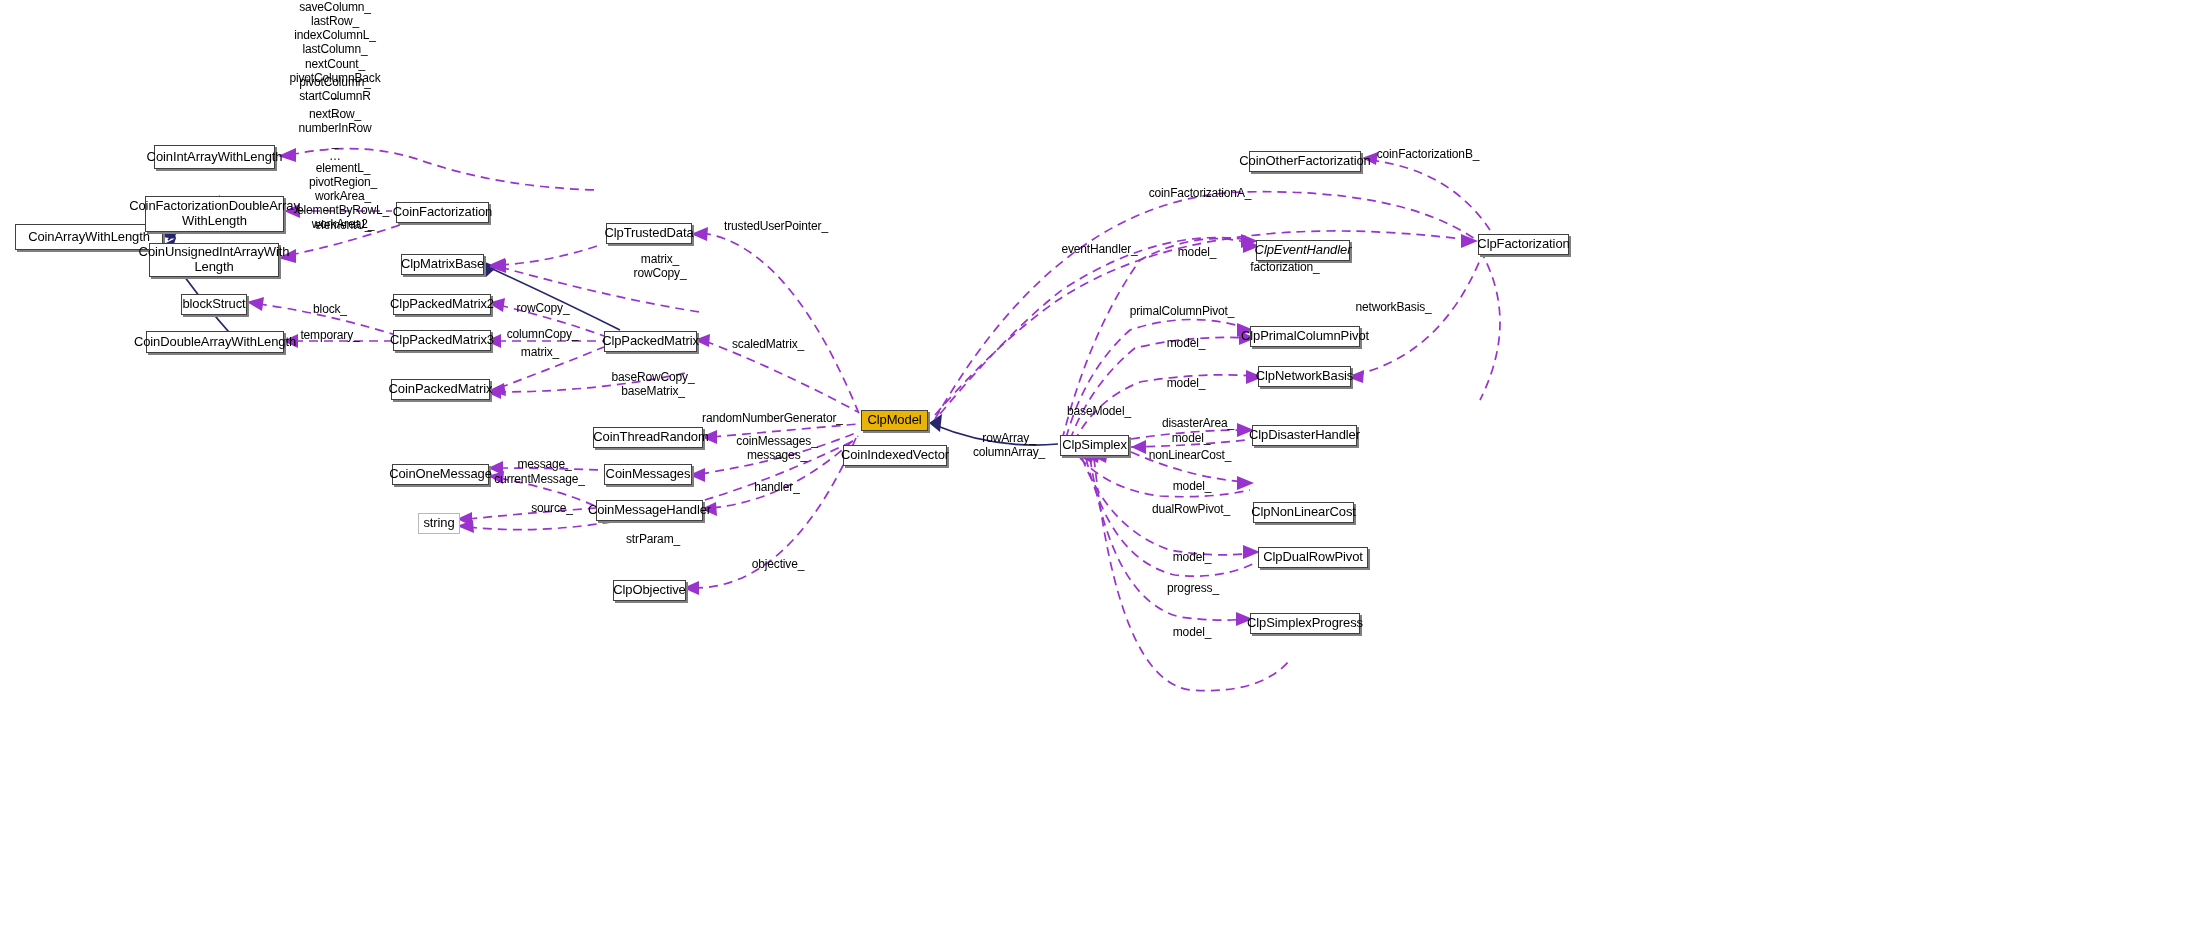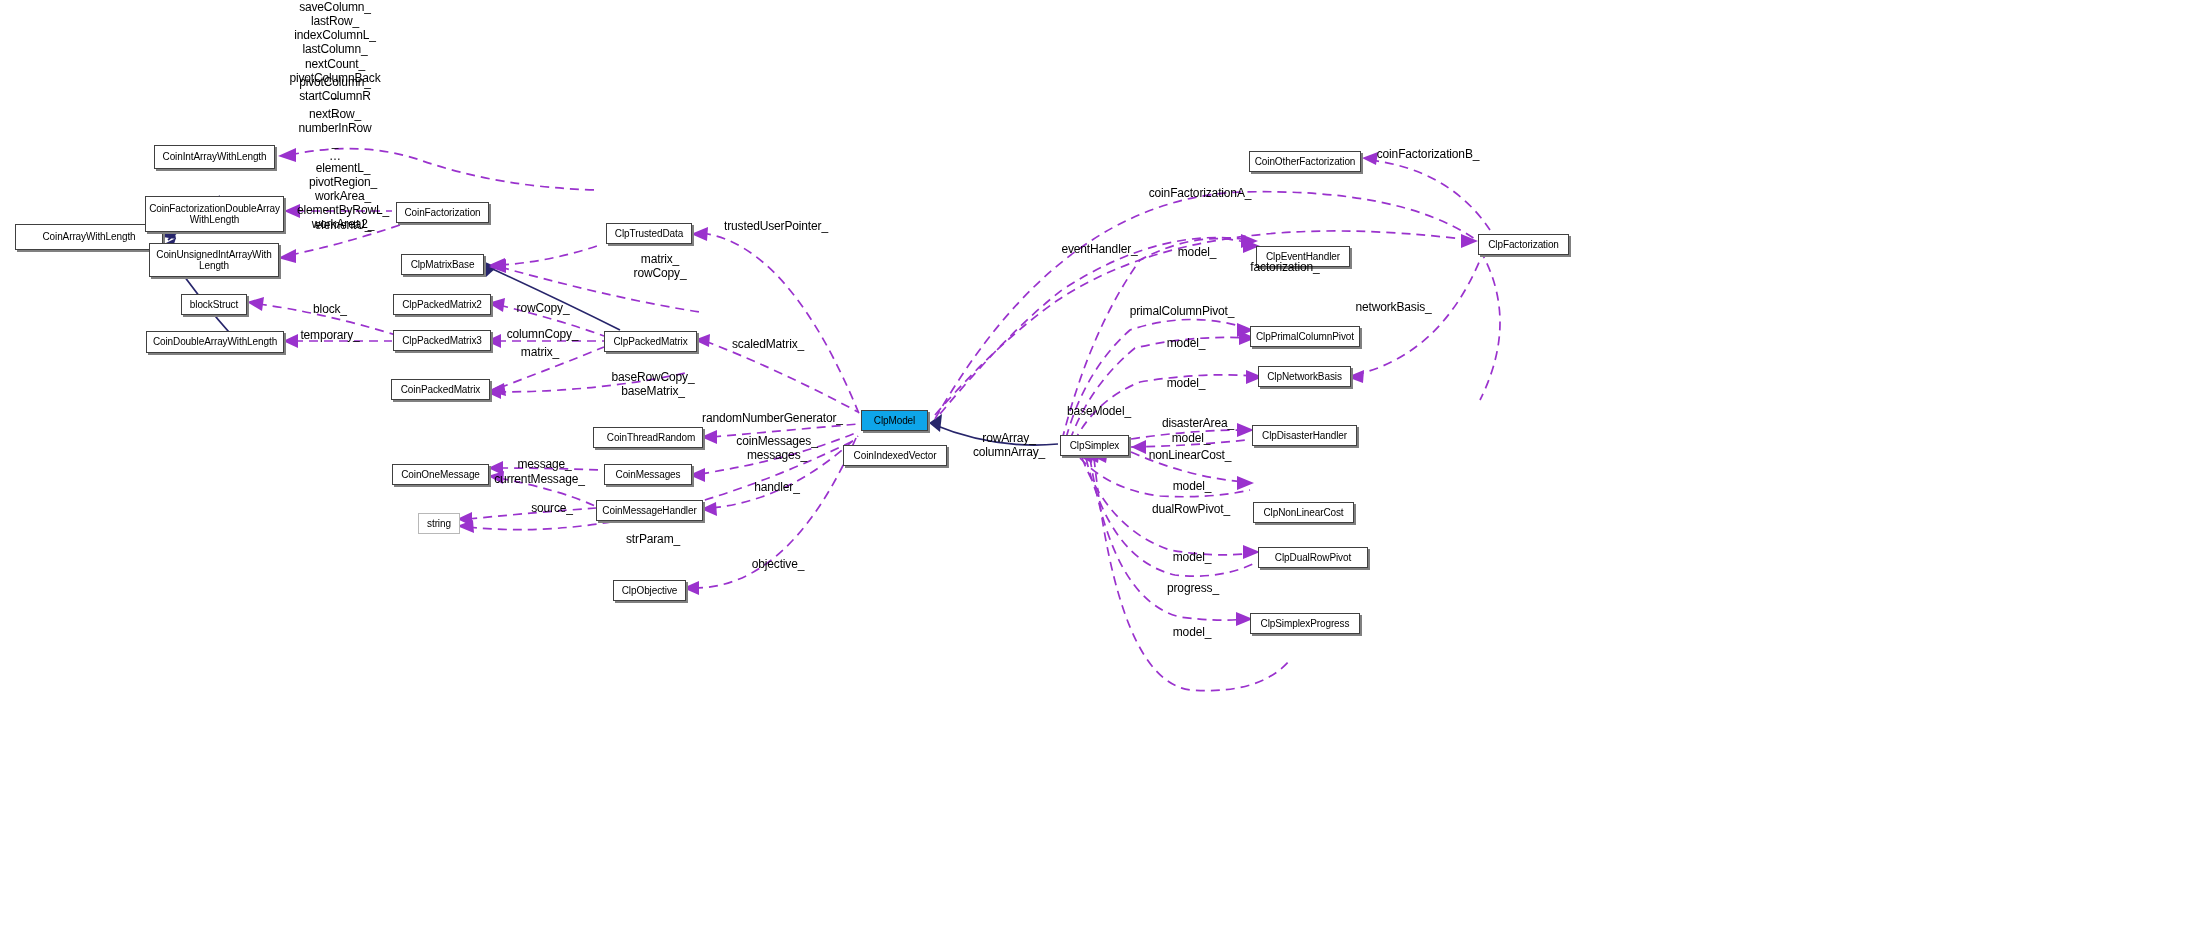--- a/index.html
+++ b/index.html
@@ -1,23 +1,23 @@
 <!DOCTYPE html>
 <html><head>
 <meta charset="utf-8">
 <style>
   html,body{margin:0;padding:0;background:#ffffff;}
   #canvas{position:relative;width:2200px;height:926px;background:#fff;
           font-family:"Liberation Sans","DejaVu Sans",sans-serif;overflow:hidden;}
   .node{position:absolute;box-sizing:border-box;border:1px solid #404040;
         background:#ffffff;color:#000;display:flex;align-items:center;
         justify-content:center;text-align:center;line-height:1.12;
-        font-size:10px;letter-spacing:-0.1px;padding:1px 3px;}
+        font-size:13px;letter-spacing:-0.1px;padding:1px 3px;}
   .node.shadow{box-shadow:2px 2px 0 0 #808080;}
-  .node.current{background:#0ea5e9;font-weight:normal;}
+  .node.current{background:#eab308;font-weight:normal;}
   .node.plain{border:1px solid #b8b8b8;box-shadow:none;}
   .edgelabel{position:absolute;font-size:12px;color:#000;white-space:pre;
              text-align:center;line-height:1.18;letter-spacing:-0.15px;}
   svg#wires{position:absolute;left:0;top:0;width:2200px;height:926px;
             pointer-events:none;}
   .pur{stroke:#9a32cd;stroke-width:1.7;fill:none;stroke-dasharray:9,6;}
   .nav{stroke:#27256b;stroke-width:1.7;fill:none;}
   .ahp{fill:#9a32cd;}
   .ahn{fill:#27256b;}
 </style>
@@ -182,21 +182,21 @@
     </div>
   <div class="node shadow current" style="left:861px;top:410px;width:67px;height:21px;">
       <span>ClpModel</span>
     </div>
   <div class="node shadow" style="left:843px;top:445px;width:104px;height:21px;">
       <span>CoinIndexedVector</span>
     </div>
   <div class="node shadow" style="left:1060px;top:435px;width:69px;height:21px;">
       <span>ClpSimplex</span>
     </div>
-  <div class="node shadow" style="left:1256px;top:246px;width:94px;height:21px;">
+  <div class="node shadow" style="left:1256px;top:240px;width:94px;height:21px;font-style:italic;">
       <span>ClpEventHandler</span>
     </div>
   <div class="node shadow" style="left:1250px;top:326px;width:110px;height:21px;">
       <span>ClpPrimalColumnPivot</span>
     </div>
   <div class="node shadow" style="left:1258px;top:366px;width:93px;height:21px;">
       <span>ClpNetworkBasis</span>
     </div>
   <div class="node shadow" style="left:1252px;top:425px;width:105px;height:21px;">
       <span>ClpDisasterHandler</span>

